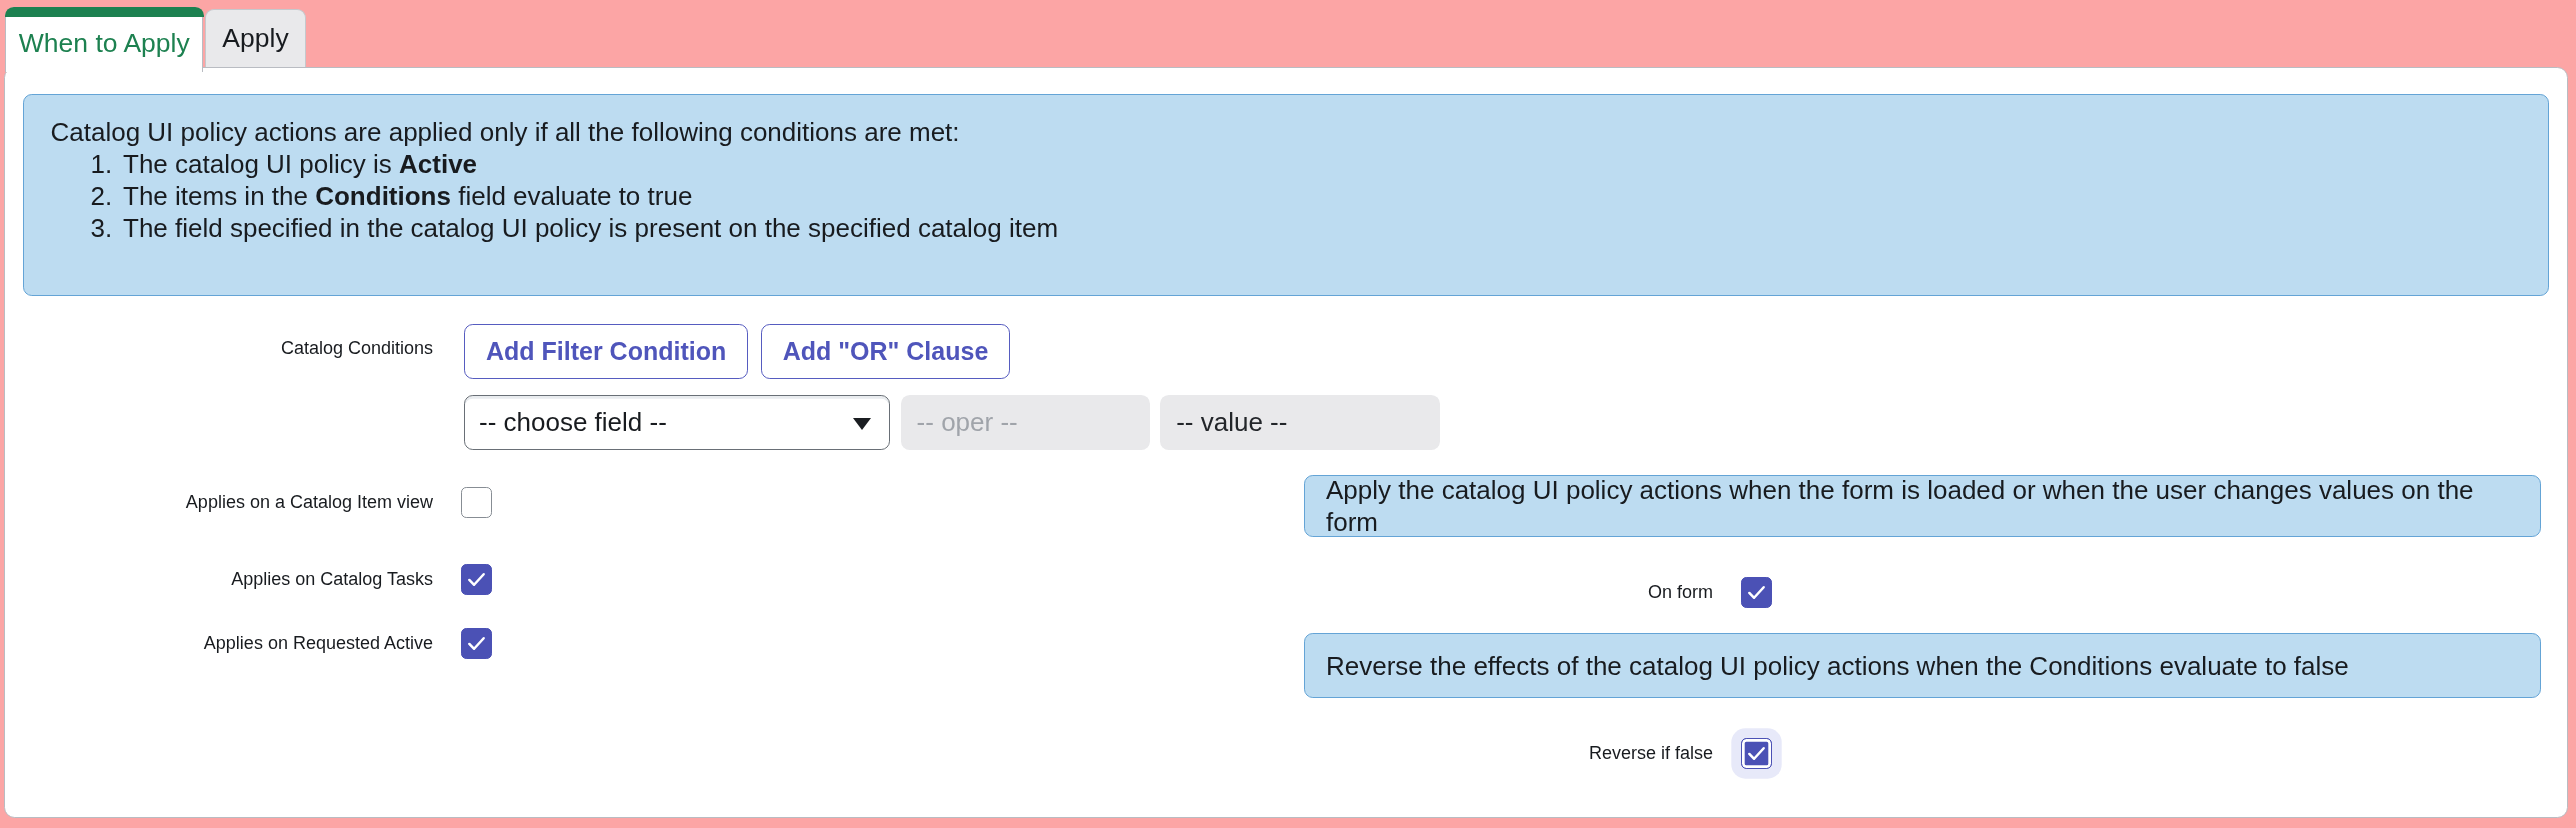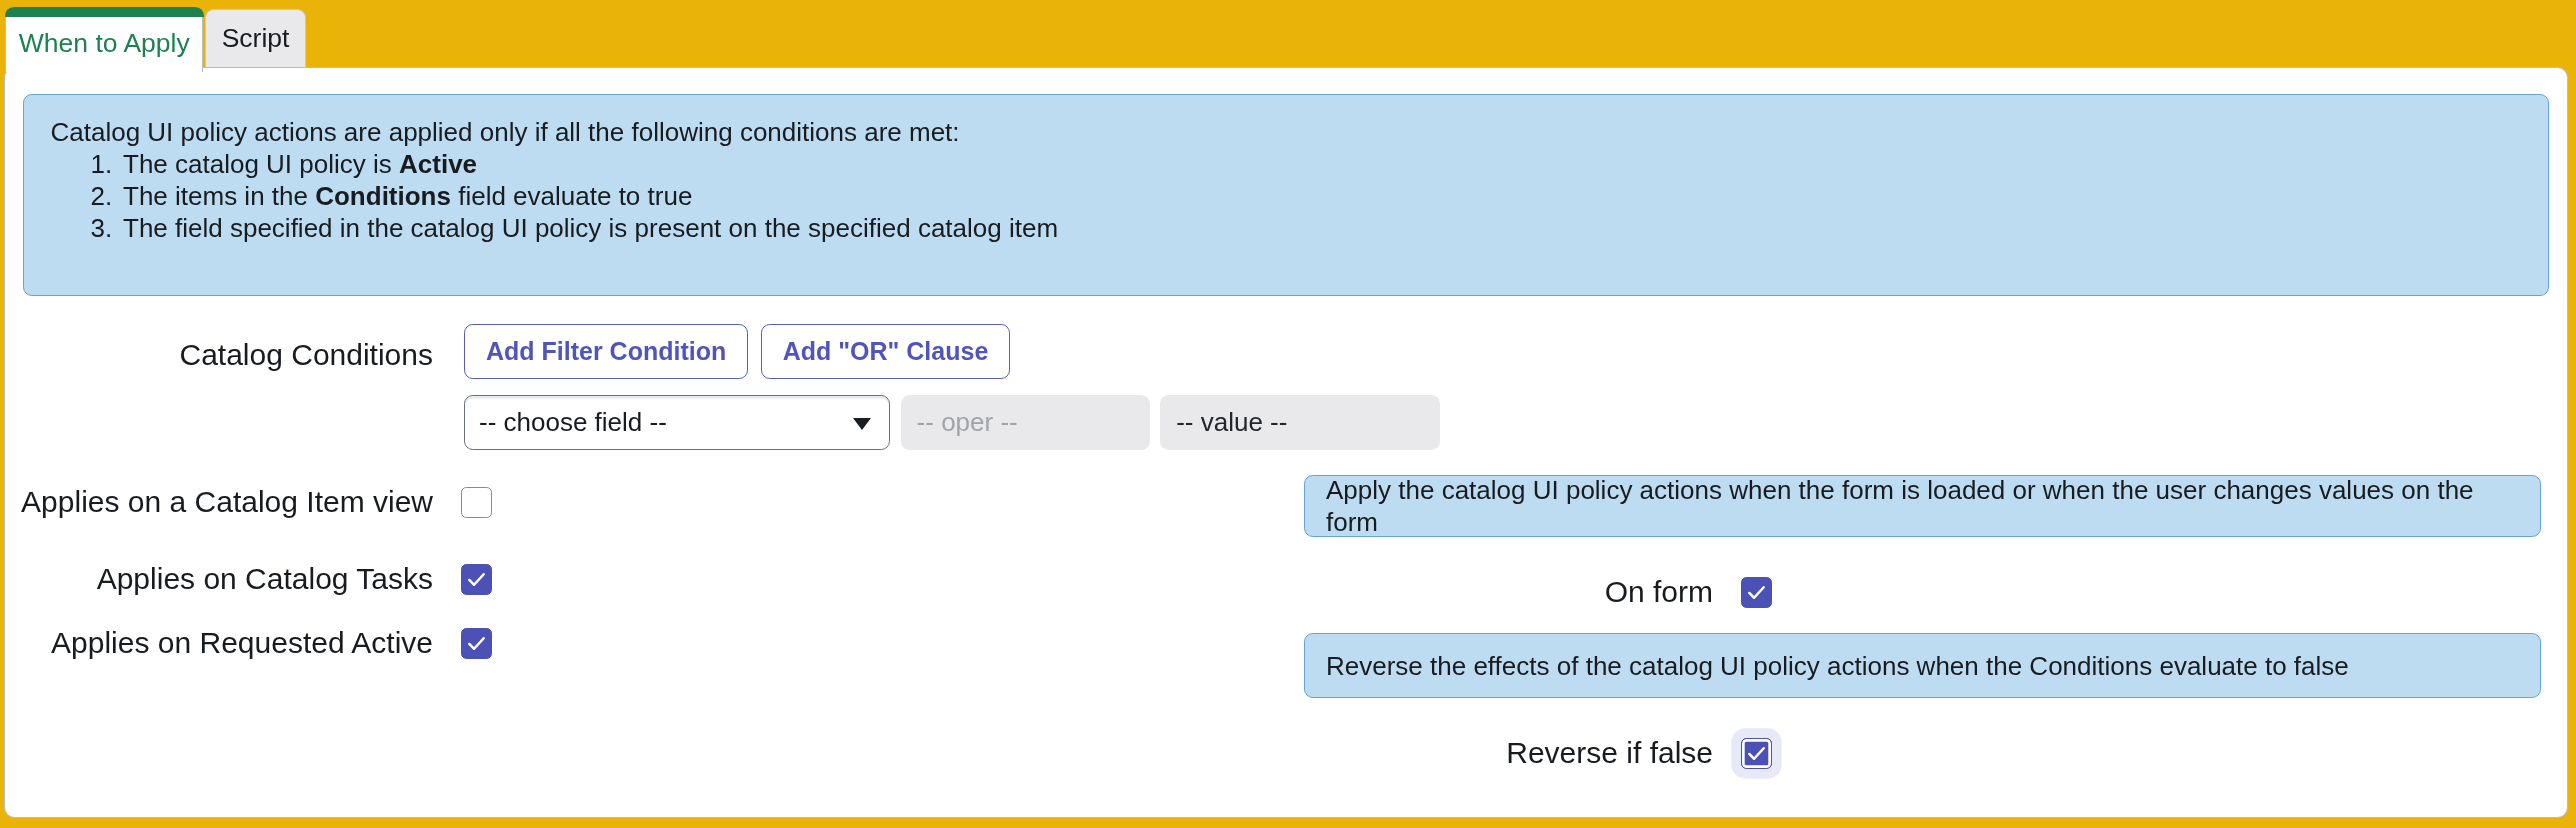--- a/index.html
+++ b/index.html
@@ -1,20 +1,20 @@
 <!DOCTYPE html>
 <html style="font-size:14px"><head>
 <meta charset="utf-8">
 <style>
   html,body{margin:0;padding:0;background:#eef0f3;}
   *{box-sizing:border-box;}
   .screen{
     position:relative;
     width:2576px;height:828px;
-    background:#eab308;
+    background:#fca5a5;
     font-family:"Liberation Sans",sans-serif;
     color:#181b1f;
     overflow:hidden;
   }
   .abs{position:absolute;}
 
   
   .panel{
     left:4.4px;top:67px;width:2564px;height:751px;
     background:#ffffff;
@@ -67,21 +67,21 @@
     padding:21px 26.5px;
   }
   .info-main ol{
     margin:0;padding:0 0 0 69px;
   }
   .info-main li{padding-left:3.5px;}
   .b{font-weight:bold;text-align:center;}
 
   
   .field-label{
-    font-size:30px;
+    font-size:18px;
     text-align:right;
     white-space:nowrap;
   }
   .cc-label{left:0;width:433px;top:338px;}
   .btn-row{left:464px;top:324px;display:flex;gap:12.4px;}
   .btn{
     height:55px;
     padding:0 21px;
     background:#ffffff;
     border:1.8px solid #565cc0;
@@ -165,21 +165,21 @@
 <body>
 
 <div class="screen">
 
   <div class="abs panel"></div>
 
   <div class="abs tab tab-active">
     <span>When to Apply</span>
   </div>
   <div class="abs tab tab-inactive">
-    <span>Script</span>
+    <span>Apply</span>
   </div>
 
   <div class="abs info-box info-main">
     <div>Catalog UI policy actions are applied only if all the following conditions are met:</div>
     <ol>
       <li><span>The catalog UI policy is </span><span class="b">Active</span><span></span></li>
       <li><span>The items in the </span><span class="b">Conditions</span><span> field evaluate to true</span></li>
       <li><span>The field specified in the catalog UI policy is present on the specified catalog item</span><span class="b"></span><span></span></li>
     </ol>
   </div>

